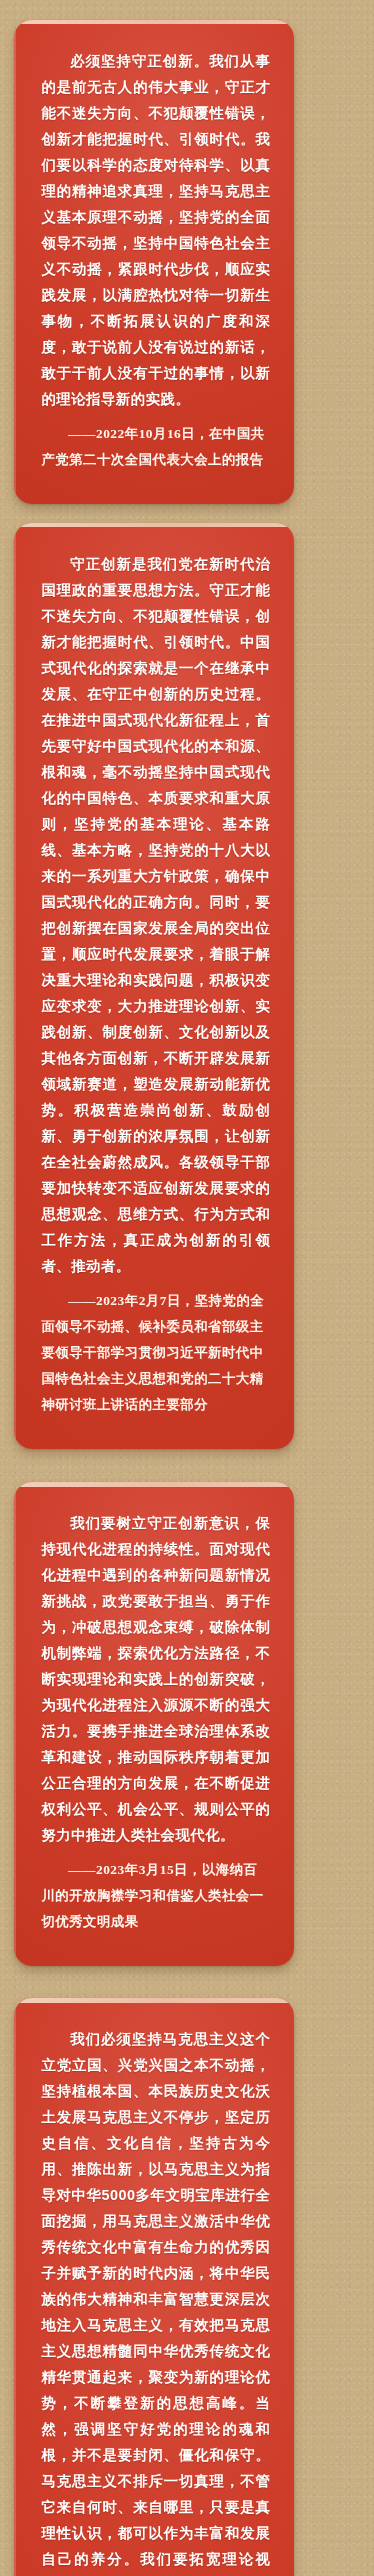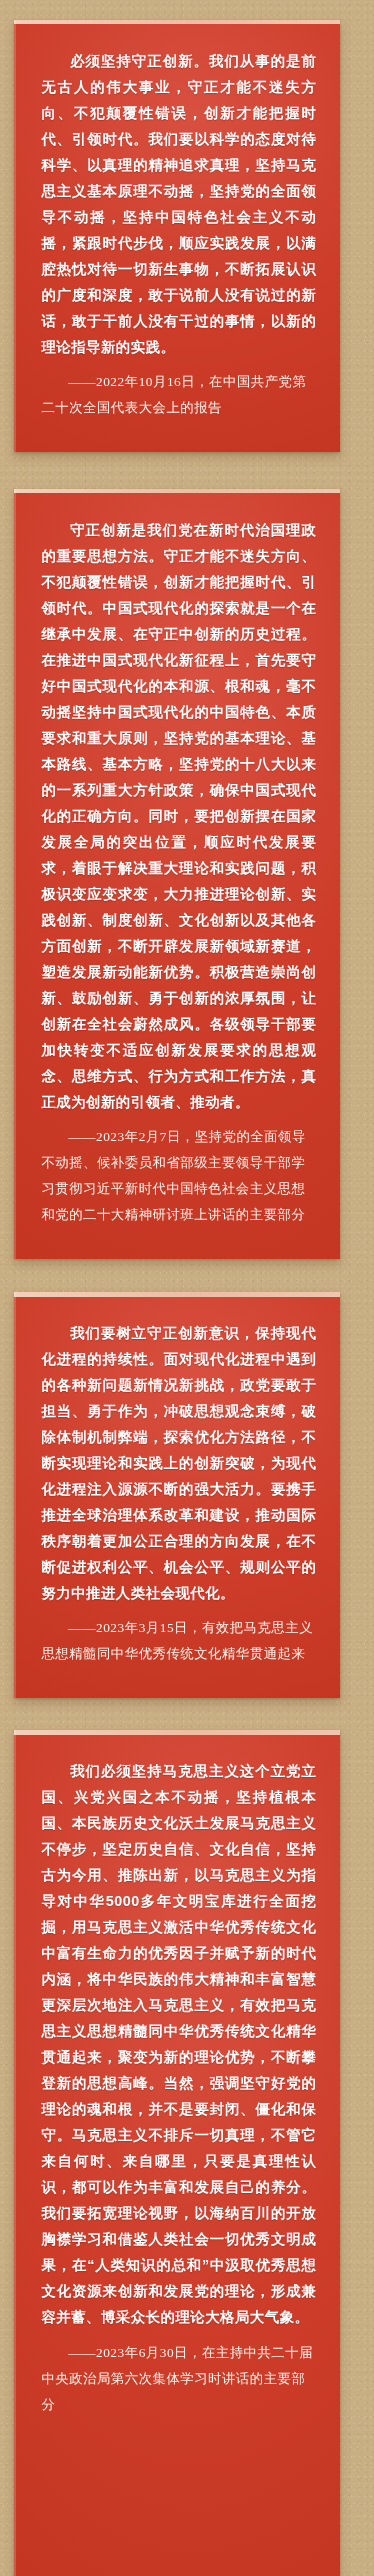--- a/index.html
+++ b/index.html
@@ -16,63 +16,64 @@
     background-image:
       radial-gradient(circle at 25% 35%, rgba(255,255,255,.28) 0.5px, transparent 0.8px),
       radial-gradient(circle at 70% 60%, rgba(110,82,38,.22) 0.5px, transparent 0.8px),
       radial-gradient(circle at 50% 80%, rgba(255,250,235,.20) 0.5px, transparent 0.8px),
       radial-gradient(circle at 10% 75%, rgba(120,90,45,.16) 0.5px, transparent 0.8px);
     background-size: 5.7px 6.7px, 8.8px 7.7px, 6.7px 9.8px, 12px 8.8px;
   }
   .quote-card {
     position: relative;
     box-sizing: border-box;
-    width: 326px;
+    width: 280px;
     margin-left: 14.4px;
     padding: 28px 24px 31px 27px;
     background: radial-gradient(130% 95% at 55% 22%, #d85040 0%, #cd3d2a 48%, #c23420 100%);
     box-shadow: 0 5.2px 9.3px rgba(92,62,30,.28), 0 1px 2.1px rgba(92,62,30,.25);
     overflow: hidden;
+    border-radius: 18px;
   }
   .quote-card::before {
     content: "";
     position: absolute;
     top: 0; left: 0; right: 0;
     height: 4.6px;
     background: linear-gradient(90deg, #f6d7c1 0%, #efc3a9 55%, #f2cdb5 100%);
     opacity: .95;
   }
   .quote-card::after {
     content: "";
     position: absolute;
     top: 0; left: 0; bottom: 0;
     width: 1.5px;
     background: rgba(255,255,255,.18);
   }
   .c1 { margin-top: 19.6px; min-height: 381px; }
-  .c2 { margin-top: 37px; min-height: 641px; }
+  .c2 { margin-top: 19px; min-height: 641px; }
   .c3 { margin-top: 33px; min-height: 344px; }
   .c4 { margin-top: 32px; min-height: 862px; }
   .quote-text {
     margin: 0;
     color: #ffffff;
     font-family: "Liberation Sans", sans-serif;
     font-weight: 700;
     font-size: 14.4px;
     line-height: 26px;
     letter-spacing: 0.5px;
     text-align: justify;
     text-indent: 2em;
     text-shadow: 0 0.5px 1px rgba(120,30,15,.35);
   }
   .attribution {
     margin: 9.3px 0 0 0;
     color: #fdf6ee;
     font-family: "Liberation Serif", serif;
-    font-weight: 400;
+    font-weight: 700;
     font-size: 13.4px;
     line-height: 26px;
     letter-spacing: 0.5px;
     text-align: left;
     text-indent: 2em;
   }
 </style>
 </head>
 <body>
 
@@ -83,21 +84,21 @@
     <p class="attribution">——2022年10月16日，在中国共产党第二十次全国代表大会上的报告</p>
   </section>
 
   <section class="quote-card c2">
     <p class="quote-text">守正创新是我们党在新时代治国理政的重要思想方法。守正才能不迷失方向、不犯颠覆性错误，创新才能把握时代、引领时代。中国式现代化的探索就是一个在继承中发展、在守正中创新的历史过程。在推进中国式现代化新征程上，首先要守好中国式现代化的本和源、根和魂，毫不动摇坚持中国式现代化的中国特色、本质要求和重大原则，坚持党的基本理论、基本路线、基本方略，坚持党的十八大以来的一系列重大方针政策，确保中国式现代化的正确方向。同时，要把创新摆在国家发展全局的突出位置，顺应时代发展要求，着眼于解决重大理论和实践问题，积极识变应变求变，大力推进理论创新、实践创新、制度创新、文化创新以及其他各方面创新，不断开辟发展新领域新赛道，塑造发展新动能新优势。积极营造崇尚创新、鼓励创新、勇于创新的浓厚氛围，让创新在全社会蔚然成风。各级领导干部要加快转变不适应创新发展要求的思想观念、思维方式、行为方式和工作方法，真正成为创新的引领者、推动者。</p>
     <p class="attribution">——2023年2月7日，坚持党的全面领导不动摇、候补委员和省部级主要领导干部学习贯彻习近平新时代中国特色社会主义思想和党的二十大精神研讨班上讲话的主要部分</p>
   </section>
 
   <section class="quote-card c3">
     <p class="quote-text">我们要树立守正创新意识，保持现代化进程的持续性。面对现代化进程中遇到的各种新问题新情况新挑战，政党要敢于担当、勇于作为，冲破思想观念束缚，破除体制机制弊端，探索优化方法路径，不断实现理论和实践上的创新突破，为现代化进程注入源源不断的强大活力。要携手推进全球治理体系改革和建设，推动国际秩序朝着更加公正合理的方向发展，在不断促进权利公平、机会公平、规则公平的努力中推进人类社会现代化。</p>
-    <p class="attribution">——2023年3月15日，有效把马克思主义思想精髓同中华优秀传统文化精华贯通起来</p>
+    <p class="attribution">——2023年3月15日，以海纳百川的开放胸襟学习和借鉴人类社会一切优秀文明成果</p>
   </section>
 
   <section class="quote-card c4">
     <p class="quote-text">我们必须坚持马克思主义这个立党立国、兴党兴国之本不动摇，坚持植根本国、本民族历史文化沃土发展马克思主义不停步，坚定历史自信、文化自信，坚持古为今用、推陈出新，以马克思主义为指导对中华5000多年文明宝库进行全面挖掘，用马克思主义激活中华优秀传统文化中富有生命力的优秀因子并赋予新的时代内涵，将中华民族的伟大精神和丰富智慧更深层次地注入马克思主义，有效把马克思主义思想精髓同中华优秀传统文化精华贯通起来，聚变为新的理论优势，不断攀登新的思想高峰。当然，强调坚守好党的理论的魂和根，并不是要封闭、僵化和保守。马克思主义不排斥一切真理，不管它来自何时、来自哪里，只要是真理性认识，都可以作为丰富和发展自己的养分。我们要拓宽理论视野，以海纳百川的开放胸襟学习和借鉴人类社会一切优秀文明成果，在“人类知识的总和”中汲取优秀思想文化资源来创新和发展党的理论，形成兼容并蓄、博采众长的理论大格局大气象。</p>
     <p class="attribution">——2023年6月30日，在主持中共二十届中央政治局第六次集体学习时讲话的主要部分</p>
   </section>
 
 </div>
 
 

